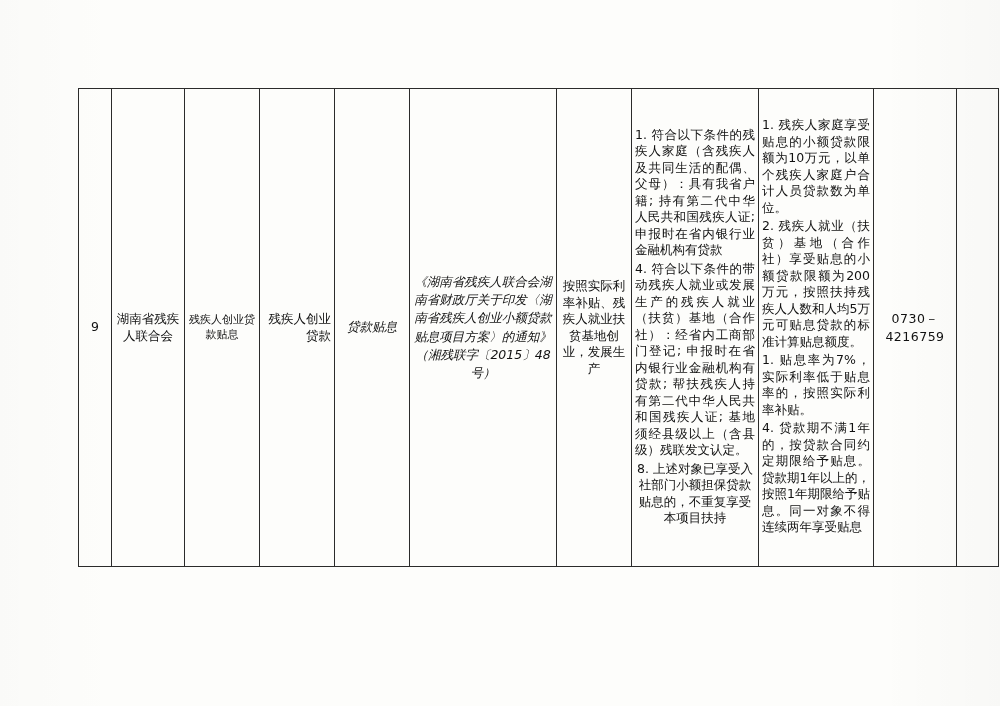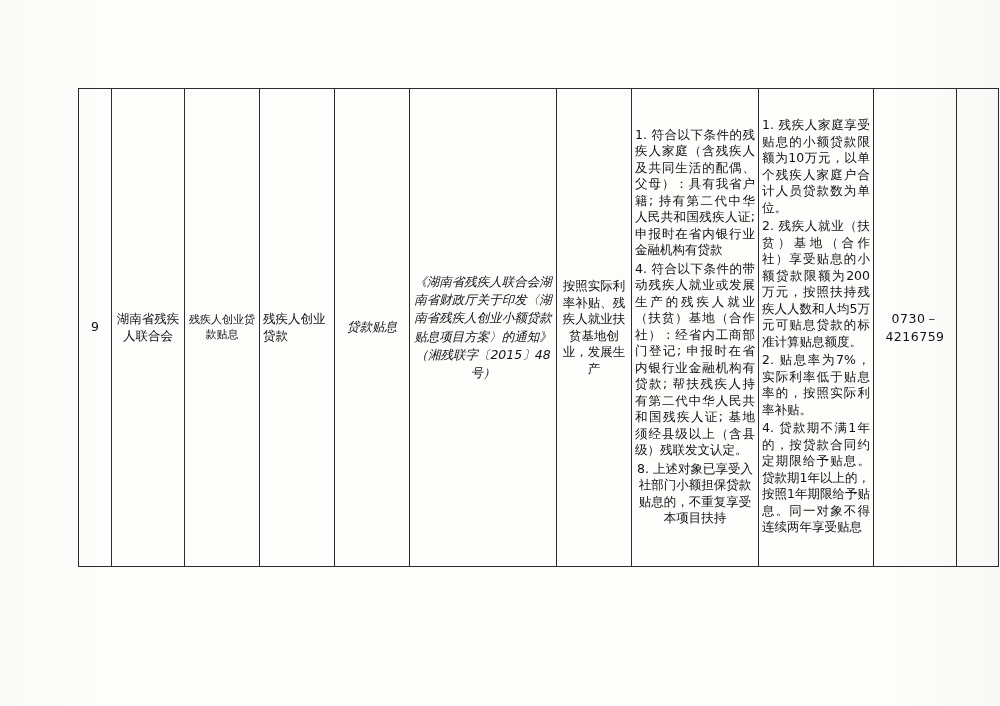--- a/index.html
+++ b/index.html
@@ -43,21 +43,21 @@
   table.doc-table td {
     border: 1px solid #2b2b2b;
     vertical-align: middle;
     padding: 2px 3px;
     color: #111;
     line-height: 1.32;
   }
   .c-seq      { width: 26px;  text-align: center; font-size: 12.5px; }
   .c-org      { width: 66px;  text-align: center; font-size: 12.5px; }
   .c-item     { width: 68px;  text-align: center; font-size: 11px; }
-  .c-sub      { width: 68px;  text-align: left; font-size: 12.5px; }
+  .c-sub      { width: 68px;  text-align: right; font-size: 12.5px; }
   .c-type     { width: 68px;  text-align: center; font-size: 12.5px; font-style: italic; }
   .c-basis    { width: 140px; text-align: center; font-size: 12.5px; font-style: italic; }
   .c-scope    { width: 68px;  text-align: center; font-size: 12.5px; }
   .c-cond     { width: 120px; text-align: left;   font-size: 12.5px; vertical-align: top; padding-top: 26px; margin-left: 10px; }
   .c-std      { width: 108px; text-align: left;   font-size: 12.5px; vertical-align: top; padding-top: 6px; }
   .c-phone    { width: 76px;  text-align: center; font-size: 12.5px; }
   .c-last     { width: 35px;  }
 
   .vtxt {
     display: block;
@@ -115,21 +115,21 @@
           <span class="scope-inner">按照实际利率补贴、残疾人就业扶贫基地创业，发展生产</span>
         </td>
         <td class="c-cond">
           <p class="cond-p">1. 符合以下条件的残疾人家庭（含残疾人及共同生活的配偶、父母）：具有我省户籍; 持有第二代中华人民共和国残疾人证; 申报时在省内银行业金融机构有贷款</p>
           <p class="cond-p">4. 符合以下条件的带动残疾人就业或发展生产的残疾人就业（扶贫）基地（合作社）：经省内工商部门登记; 申报时在省内银行业金融机构有贷款; 帮扶残疾人持有第二代中华人民共和国残疾人证; 基地须经县级以上（含县级）残联发文认定。</p>
           <p class="cond-p center-last">8. 上述对象已享受入社部门小额担保贷款贴息的，不重复享受本项目扶持</p>
         </td>
         <td class="c-std">
           <p class="std-p">1. 残疾人家庭享受贴息的小额贷款限额为10万元，以单个残疾人家庭户合计人员贷款数为单位。</p>
           <p class="std-p">2. 残疾人就业（扶贫）基地（合作社）享受贴息的小额贷款限额为200万元，按照扶持残疾人人数和人均5万元可贴息贷款的标准计算贴息额度。</p>
-          <p class="std-p">2. 贴息率为7%，实际利率低于贴息率的，按照实际利率补贴。</p>
+          <p class="std-p">1. 贴息率为7%，实际利率低于贴息率的，按照实际利率补贴。</p>
           <p class="std-p">4. 贷款期不满1年的，按贷款合同约定期限给予贴息。贷款期1年以上的，按照1年期限给予贴息。同一对象不得连续两年享受贴息</p>
         </td>
         <td class="c-phone">
           <span class="phone-inner">0730－4216759</span>
         </td>
         <td class="c-last">
           <span class="vtxt"></span>
         </td>
       </tr>
     </tbody>

